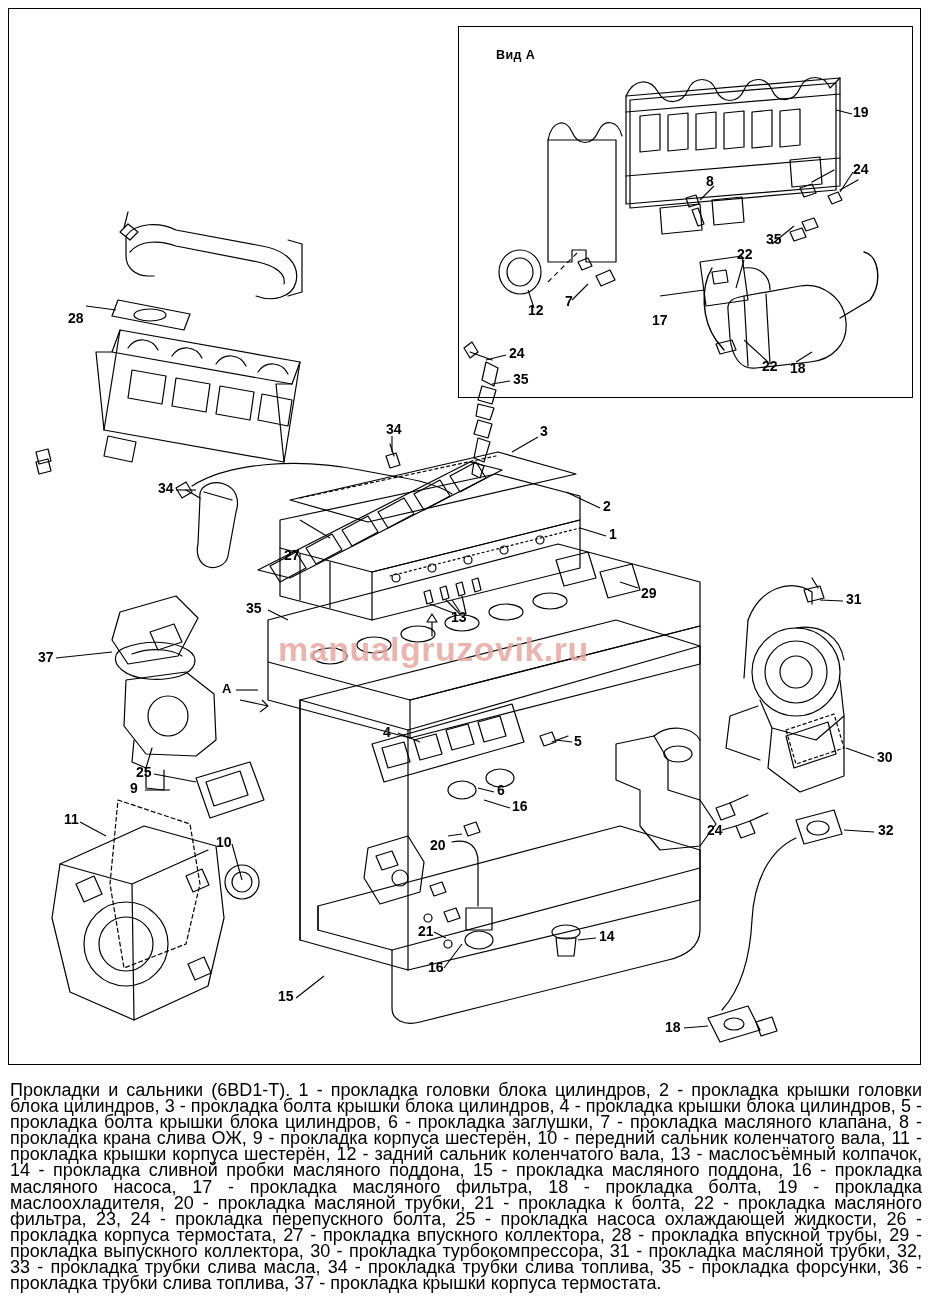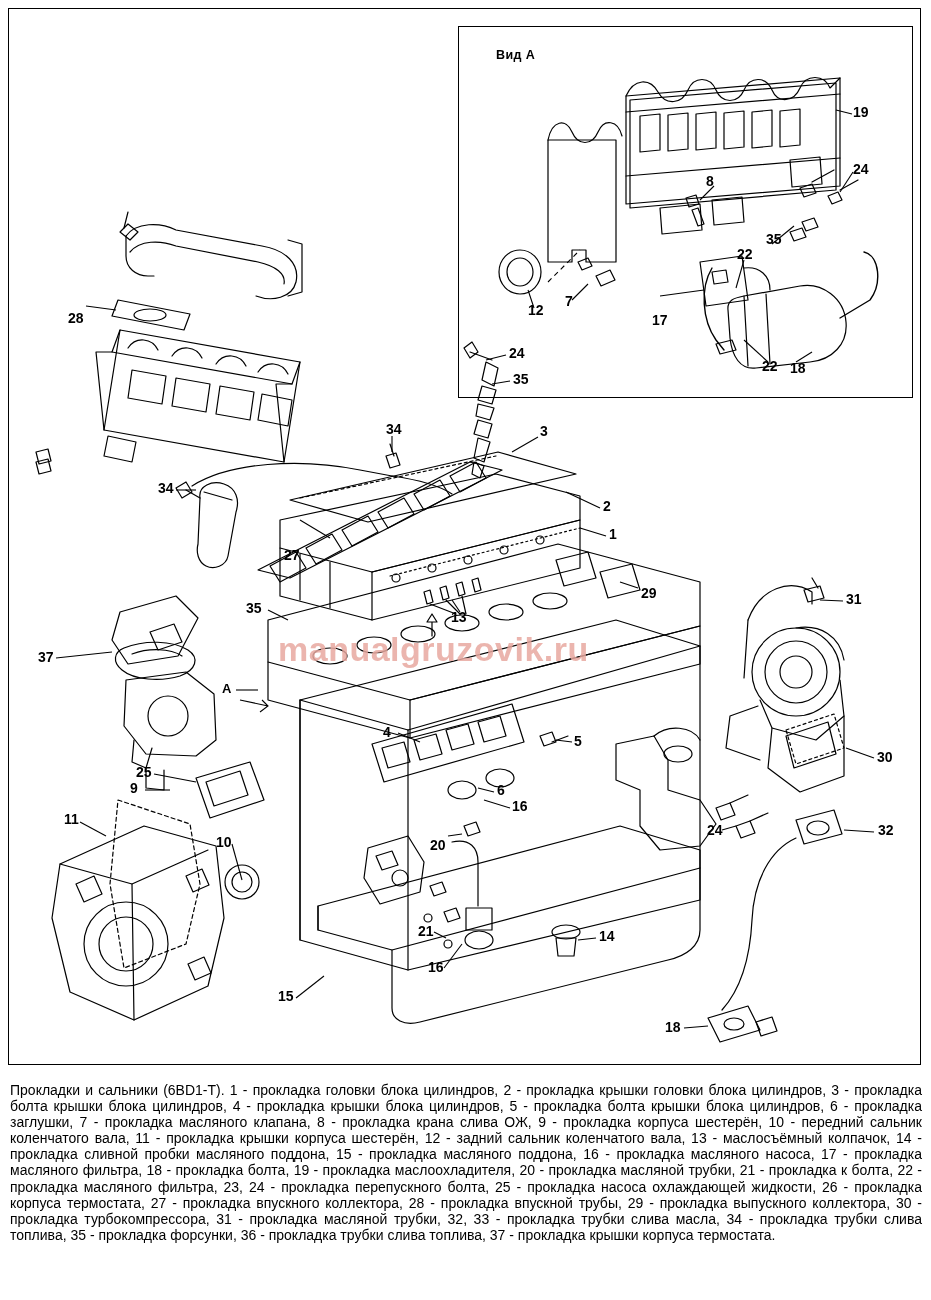--- a/index.html
+++ b/index.html
@@ -89,21 +89,21 @@
     position: absolute;
     font-size: 13px;
     font-weight: bold;
   }
   
   #caption {
     position: absolute;
     left: 10px;
     top: 1082px;
     width: 912px;
-    font-size: 14px;
+    font-size: 18px;
     line-height: 16.1px;
     text-align: justify;
     color: #000;
     font-family: "Liberation Sans", sans-serif;
   }
 </style>
 </head>
 <body>
 
 <div id="page">

